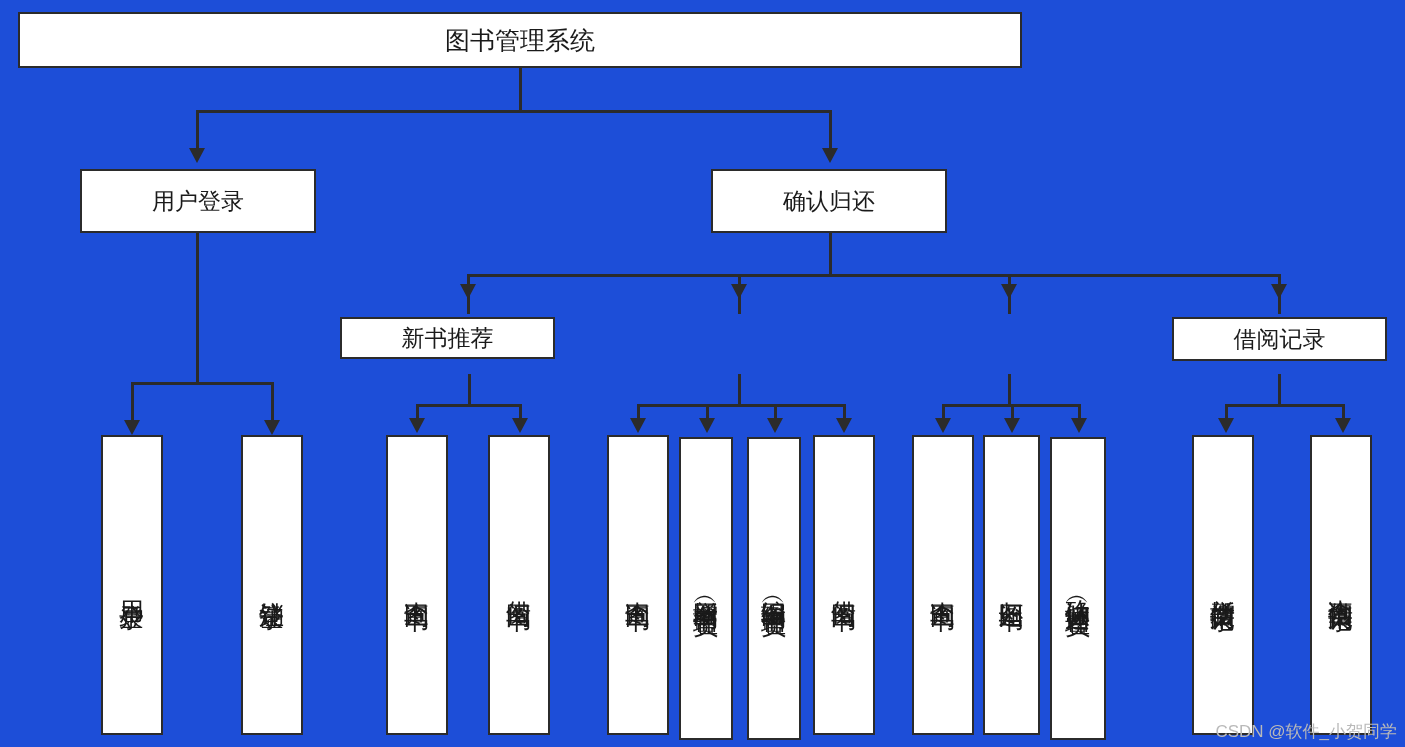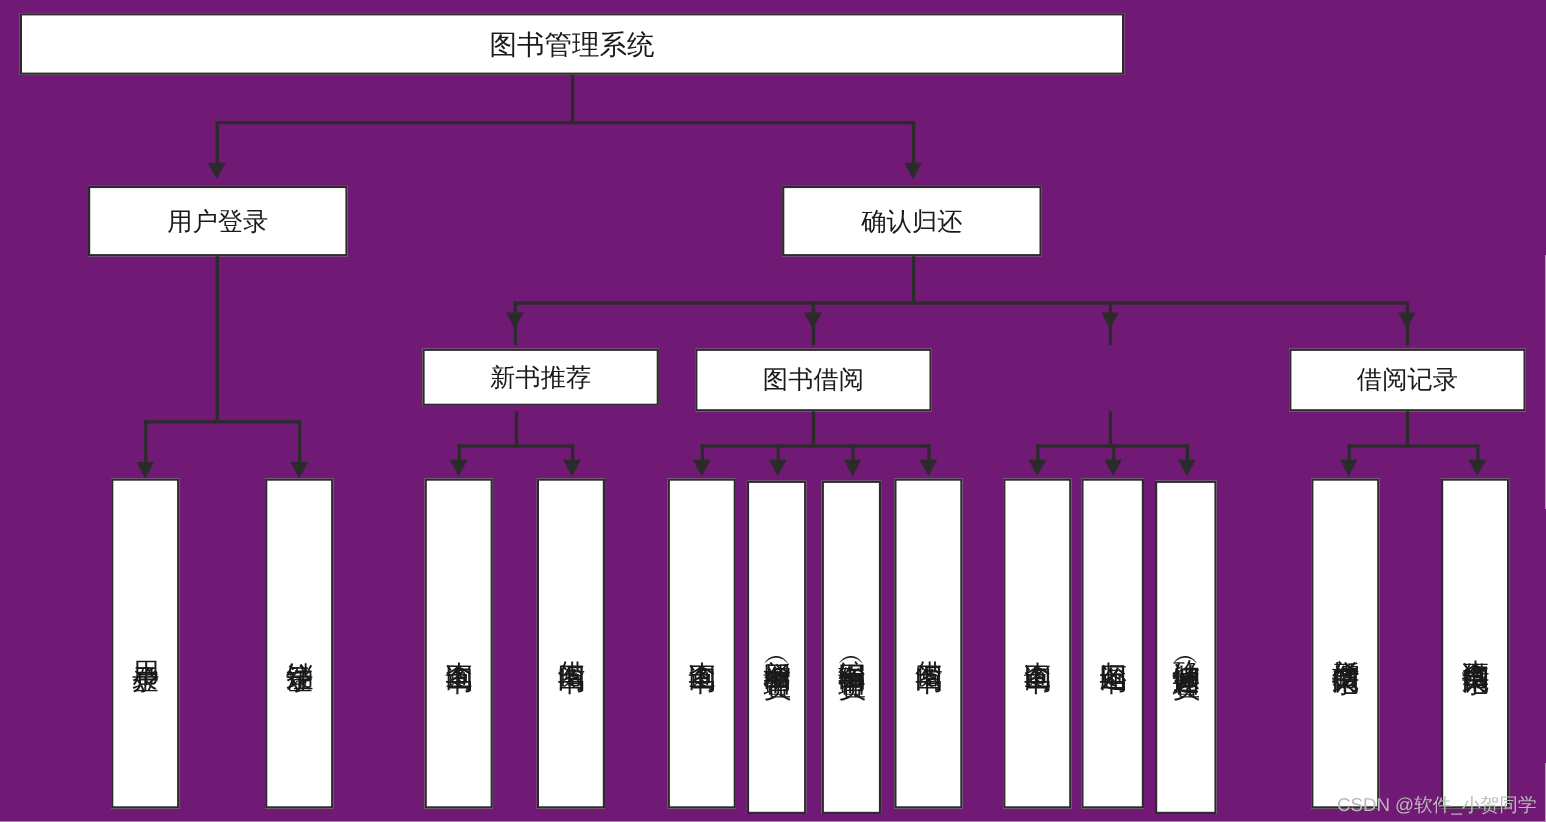--- a/index.html
+++ b/index.html
@@ -7,21 +7,21 @@
     padding: 0;
     background: #ffffff;
   }
   body {
     font-family: "Liberation Sans", "DejaVu Sans", sans-serif;
   }
   #canvas {
     position: relative;
     width: 1405px;
     height: 747px;
-    background: #701a75;
+    background: #1d4ed8;
     overflow: hidden;
   }
   
   .node {
     position: absolute;
     box-sizing: border-box;
     border: 2.5px solid #2b2b2b;
     background: #ffffff;
     display: flex;
     align-items: center;
@@ -115,27 +115,24 @@
   <div class="hline" style="left:467px; top:274px; width:812px;"></div>
   <div class="vline" style="left:467px; top:274px; height:40px;"></div>
   <div class="arrow" style="left:460px; top:284px;"></div>
   <div class="vline" style="left:738px; top:274px; height:40px;"></div>
   <div class="arrow" style="left:731px; top:284px;"></div>
   <div class="vline" style="left:1008px; top:274px; height:40px;"></div>
   <div class="arrow" style="left:1001px; top:284px;"></div>
   <div class="vline" style="left:1278px; top:274px; height:40px;"></div>
   <div class="arrow" style="left:1271px; top:284px;"></div>
 
-  <div class="node lvl3" style="left:384px; top:317px; width:215px; height:52px;">
+  <div class="node lvl3" style="left:340px; top:317px; width:215px; height:42px;">
     <span>新书推荐</span>
   </div>
-  <div class="node lvl3" style="left:632px; top:317px; width:215px; height:57px;">
-    <span>图书借阅</span>
-  </div>
-  <div class="node lvl3" style="left:1172px; top:317px; width:215px; height:57px;">
+  <div class="node lvl3" style="left:1172px; top:317px; width:215px; height:44px;">
     <span>借阅记录</span>
   </div>
 
   <div class="vline" style="left:468px; top:374px; height:32px;"></div>
   <div class="hline" style="left:416px; top:404px; width:105px;"></div>
   <div class="vline" style="left:416px; top:404px; height:20px;"></div>
   <div class="arrow" style="left:409px; top:418px;"></div>
   <div class="vline" style="left:519px; top:404px; height:20px;"></div>
   <div class="arrow" style="left:512px; top:418px;"></div>
 

